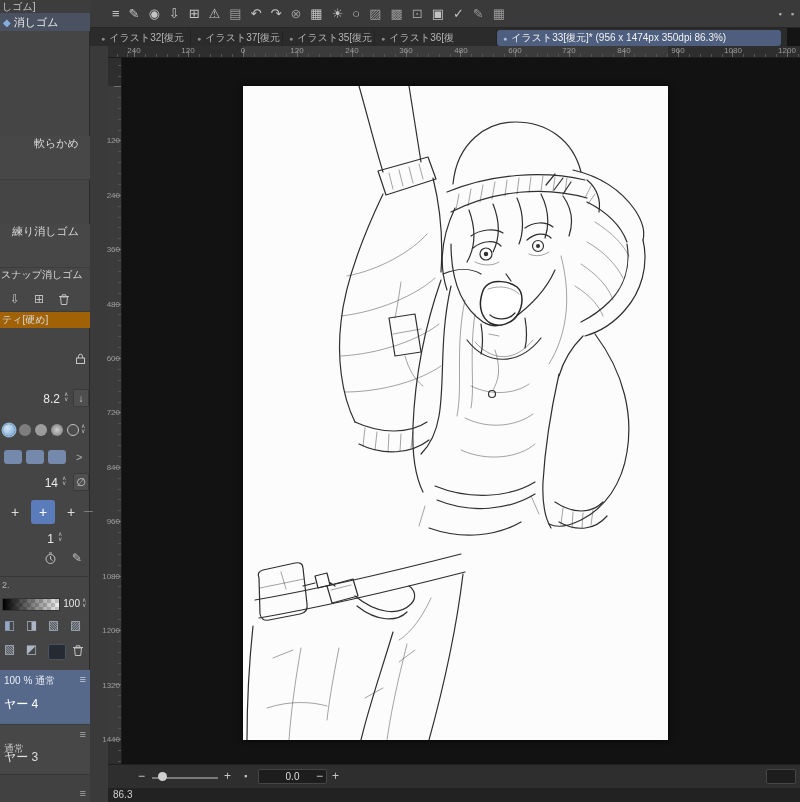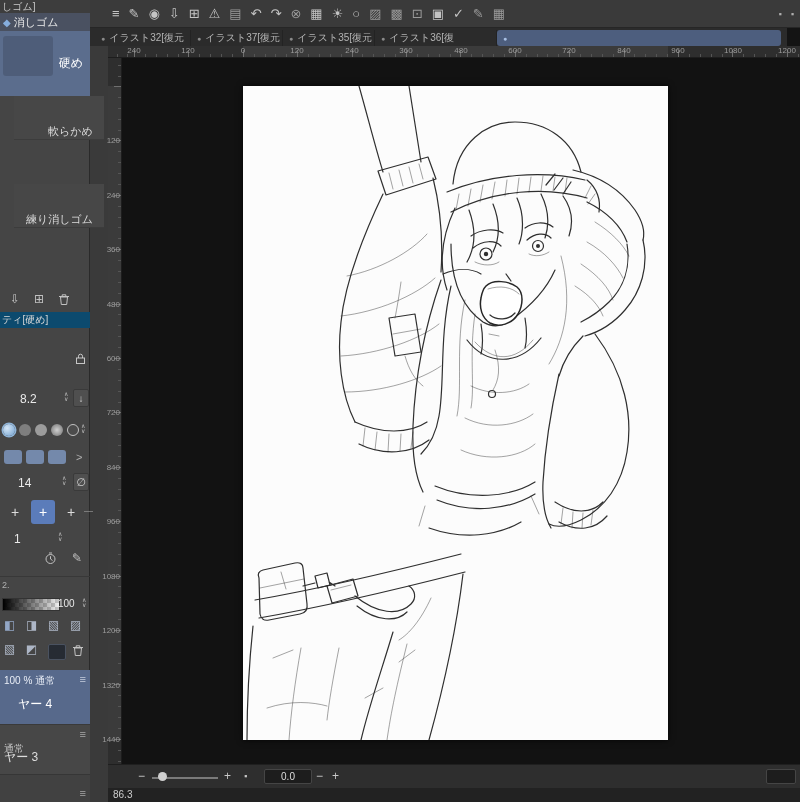--- a/index.html
+++ b/index.html
@@ -28,26 +28,26 @@
   .tab.active .lbl{color:#f2f2f2;}
   .tab.active .dot{color:#a9c0e4;}
   
   #left-panel{left:0;top:0;width:90px;height:802px;background:#454545;border-right:1px solid #2a2a2a;box-sizing:border-box;}
   .lp-titlebar{left:0;top:0;width:90px;height:13px;background:#3d3d3d;color:#c9c9c9;font-size:10px;line-height:13px;padding-left:2px;box-sizing:border-box;}
   .lp-subhdr{left:0;top:13px;width:90px;height:18px;background:#4a5161;color:#ececec;font-size:11px;line-height:18px;padding-left:3px;box-sizing:border-box;}
   .lp-subhdr .dia{color:#86aede;font-size:10px;margin-right:3px;}
   .st-selected{left:0;top:31px;width:90px;height:65px;background:#5b6d8d;}
   .st-selected .preview{position:absolute;left:3px;top:5px;width:50px;height:40px;background:rgba(0,0,0,.14);border-radius:3px;}
   .st-selected .lbl{position:absolute;right:7px;top:24px;font-size:12px;color:#fff;}
-  .st-item{left:14px;width:90px;height:44px;background:#474747;border-bottom:1px solid #3c3c3c;box-sizing:border-box;
-    display:flex;align-items:flex-end;color:#dcdcdc;font-size:11px;overflow:hidden;white-space:nowrap;}
+  .st-item{left:0;width:90px;height:44px;background:#474747;border-bottom:1px solid #3c3c3c;box-sizing:border-box;
+    display:flex;align-items:flex-start;color:#dcdcdc;font-size:11px;overflow:hidden;white-space:nowrap;margin-top:40px;}
   .lp-iconrow{display:flex;align-items:center;gap:14px;color:#c2c2c2;}
-  .lp-proptitle{left:0;top:312px;width:90px;height:16px;background:#0c4a6e;color:#d8d8d8;font-size:10px;line-height:16px;padding-left:2px;box-sizing:border-box;}
+  .lp-proptitle{left:0;top:312px;width:90px;height:16px;background:#a16207;color:#d8d8d8;font-size:10px;line-height:16px;padding-left:2px;box-sizing:border-box;}
   .stepper{display:inline-flex;flex-direction:column;line-height:5px;font-size:6px;color:#bdbdbd;vertical-align:middle;}
-  .val{font-size:12px;color:#eaeaea;}
+  .val{font-size:12px;color:#eaeaea;text-align:right;}
   .sq-btn{background:#4f4f4f;border:1px solid #3a3a3a;border-radius:2px;color:#cfcfcf;font-size:10px;
     display:flex;align-items:center;justify-content:center;box-sizing:border-box;}
   .circ{border-radius:50%;width:12px;height:12px;display:inline-block;}
   .blue-bar{width:18px;height:14px;border-radius:3px;background:#7489ab;display:inline-block;}
   .plus-btn{width:24px;height:24px;border-radius:3px;display:flex;align-items:center;justify-content:center;
     color:#ddd;font-size:14px;}
   .plus-btn.sel{background:#5b7cba;color:#fff;}
   .sep{left:0;width:90px;height:1px;background:#383838;}
   
   .grad-bar{left:2px;top:598px;width:58px;height:13px;border:1px solid #333;box-sizing:border-box;
@@ -261,40 +261,40 @@
   <div class="tab" style="width:92px">
     <span class="dot">●</span>
     <span class="lbl">イラスト35[復元</span>
   </div>
   <div class="tab" style="width:122px">
     <span class="dot">●</span>
     <span class="lbl">イラスト36[復</span>
   </div>
   <div class="tab active" style="width:284px">
     <span class="dot">●</span>
+    <span class="lbl">イラスト33[復元]* (956 x 1474px 350dpi 86.3%)</span>
   </div>
 </div>
 
 <div class="abs" id="left-panel">
   <div class="abs lp-titlebar">しゴム]</div>
 
   <div class="abs lp-subhdr">
     <span class="dia">◆</span><span>消しゴム</span>
   </div>
 
-  <div class="abs st-selected">
-    <div class="preview"></div>
-    <span class="lbl">硬め</span>
-  </div>
 
   <div class="abs st-item" style="top:96px;padding-left:34px">
     <span>軟らかめ</span>
   </div>
   <div class="abs st-item" style="top:184px;padding-left:12px">
     <span>練り消しゴム</span>
+  </div>
+  <div class="abs st-item" style="top:228px;padding-left:1px;font-size:10px">
+    <span>スナップ消しゴム</span>
   </div>
 
   <div class="abs lp-iconrow" style="left:10px;top:288px;height:22px">
     <span style="font-size:12px">⇩</span>
     <span style="font-size:12px">⊞</span>
     <svg width="12" height="13" viewBox="0 0 12 13">
       <path d="M2.5 4h7l-.8 7.5H3.3z M1 3.5h10 M4.2 3.5V1.8h3.6v1.7" fill="none" stroke="#c2c2c2" stroke-width="1"></path>
     </svg>
   </div>
 
@@ -379,39 +379,39 @@
   <span class="abs li" style="left:4px;top:642px">▧</span>
   <span class="abs li" style="left:26px;top:642px">◩</span>
   <div class="abs" style="left:48px;top:644px;width:16px;height:14px;background:#262b33;border:1px solid #4a5260;border-radius:2px"></div>
   <svg class="abs" style="left:72px;top:644px" width="12" height="13" viewBox="0 0 12 13">
     <path d="M2.5 4h7l-.8 7.5H3.3z M1 3.5h10 M4.2 3.5V1.8h3.6v1.7" fill="none" stroke="#c2c2c2" stroke-width="1"></path>
   </svg>
 
   <div class="abs layer-row" style="top:670px;height:54px;background:#57698b">
     <span class="mode" style="position:absolute;left:4px;top:4px;color:#e8edf6">100 % 通常</span>
     <span class="handle" style="position:absolute;right:4px;top:3px">≡</span>
-    <span class="nm" style="position:absolute;left:18px;top:26px;color:#fff">ヤー 4</span>
+    <span class="nm" style="position:absolute;left:4px;top:26px;color:#fff">ヤー 4</span>
   </div>
   <div class="abs layer-row" style="top:724px;height:50px;background:#474747;border-top:1px solid #3a3a3a">
     <span class="mode" style="position:absolute;left:4px;top:17px;color:#c6c6c6">通常</span>
     <span class="handle" style="position:absolute;right:4px;top:3px;color:#a8a8a8">≡</span>
     <span class="nm" style="position:absolute;left:4px;top:24px;color:#ddd">ヤー 3</span>
   </div>
   <div class="abs layer-row" style="top:774px;height:28px;background:#414141;border-top:1px solid #363636">
     <span class="handle" style="position:absolute;right:4px;top:12px;color:#a8a8a8">≡</span>
   </div>
 </div>
 
 <div class="abs" id="nav-bar">
   <span class="nv" style="left:30px">−</span>
   <div class="nv-track"></div>
   <div class="nv-handle"></div>
   <span class="nv" style="left:116px">+</span>
   <span class="nv" style="left:136px;font-size:9px">▪</span>
-  <div class="nv-box" style="left:156px;width:48px">0.0</div>
+  <div class="nv-box" style="left:150px;width:69px">0.0</div>
   <span class="nv" style="left:208px">−</span>
   <span class="nv" style="left:224px">+</span>
   <div class="nv-box" style="left:658px;width:30px"></div>
 </div>
 
 <div class="abs" id="status-bar">
   <span>86.3</span>
 </div>
 
 </body></html>

